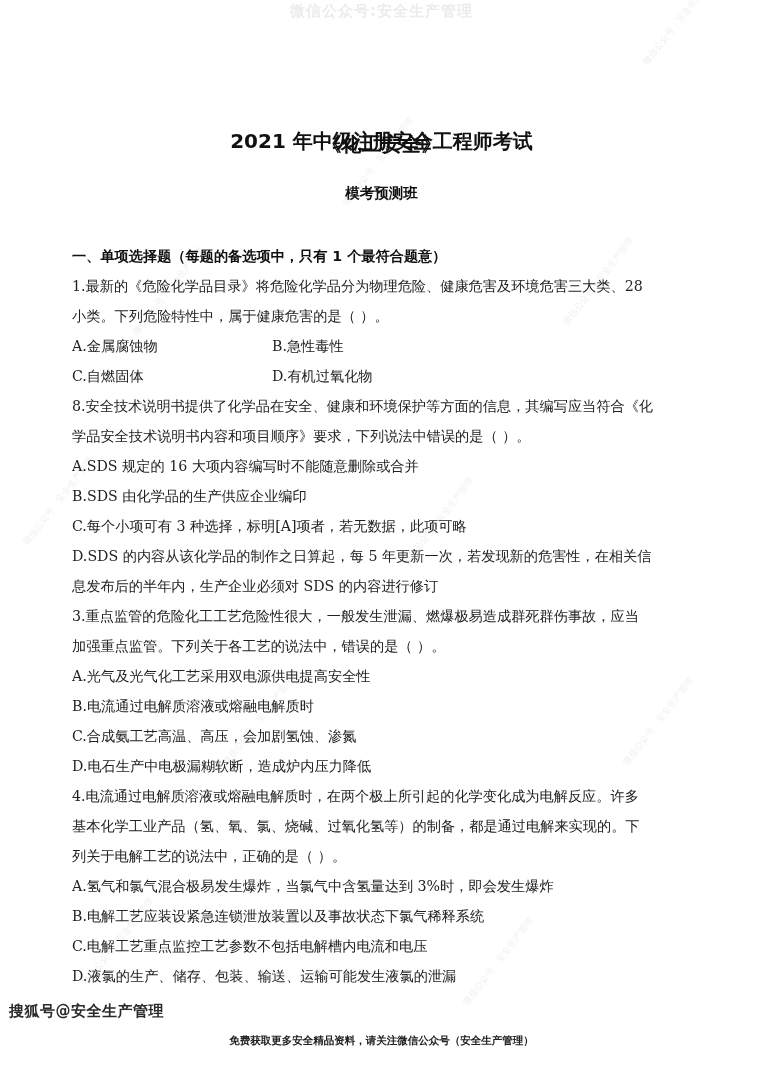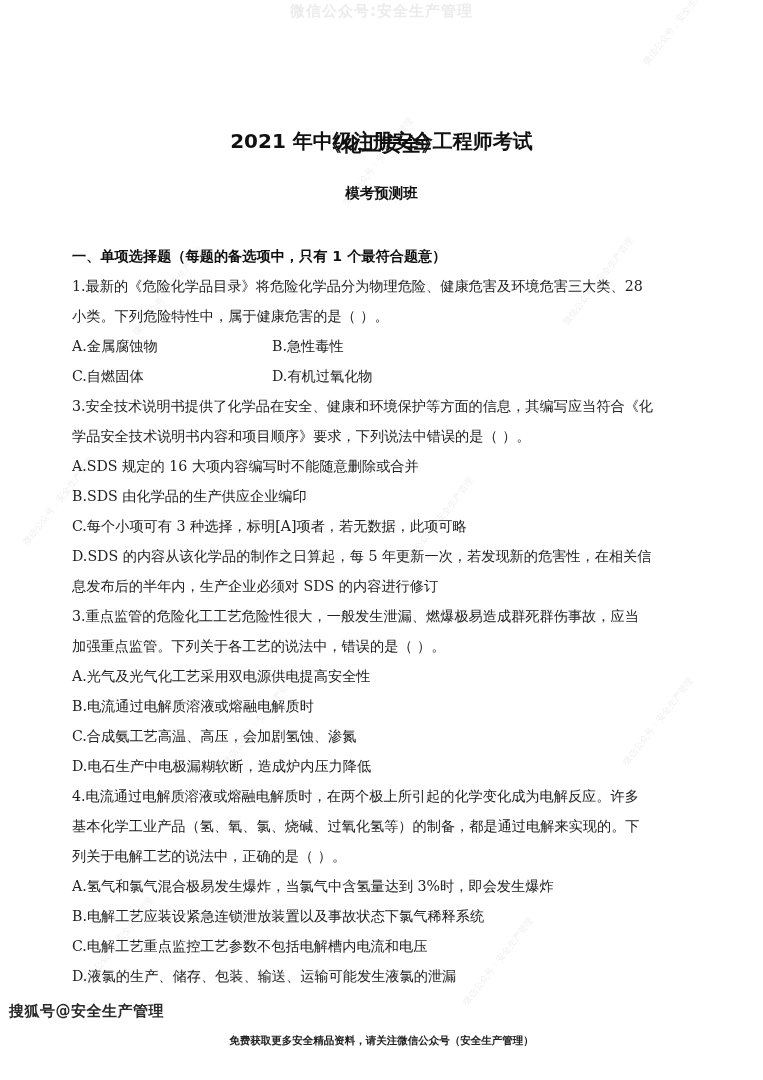--- a/index.html
+++ b/index.html
@@ -75,21 +75,21 @@
       <span class="col">A.金属腐蚀物</span>
       <span>B.急性毒性</span>
     </div>
     <div class="line opt-row">
       <span class="col">C.自燃固体</span>
       <span>D.有机过氧化物</span>
     </div>
   </div>
 
   <div>
-    <div class="line">3.安全技术说明书提供了化学品在安全、健康和环境保护等方面的信息，其编写应当符合《化</div>
+    <div class="line">8.安全技术说明书提供了化学品在安全、健康和环境保护等方面的信息，其编写应当符合《化</div>
     <div class="line">学品安全技术说明书内容和项目顺序》要求，下列说法中错误的是（    ）。</div>
     <div class="line">A.SDS 规定的 16 大项内容编写时不能随意删除或合并</div>
     <div class="line">B.SDS 由化学品的生产供应企业编印</div>
     <div class="line">C.每个小项可有 3 种选择，标明[A]项者，若无数据，此项可略</div>
     <div class="line">D.SDS 的内容从该化学品的制作之日算起，每 5 年更新一次，若发现新的危害性，在相关信</div>
     <div class="line">息发布后的半年内，生产企业必须对 SDS 的内容进行修订</div>
   </div>
 
   <div>
     <div class="line">3.重点监管的危险化工工艺危险性很大，一般发生泄漏、燃爆极易造成群死群伤事故，应当</div>

